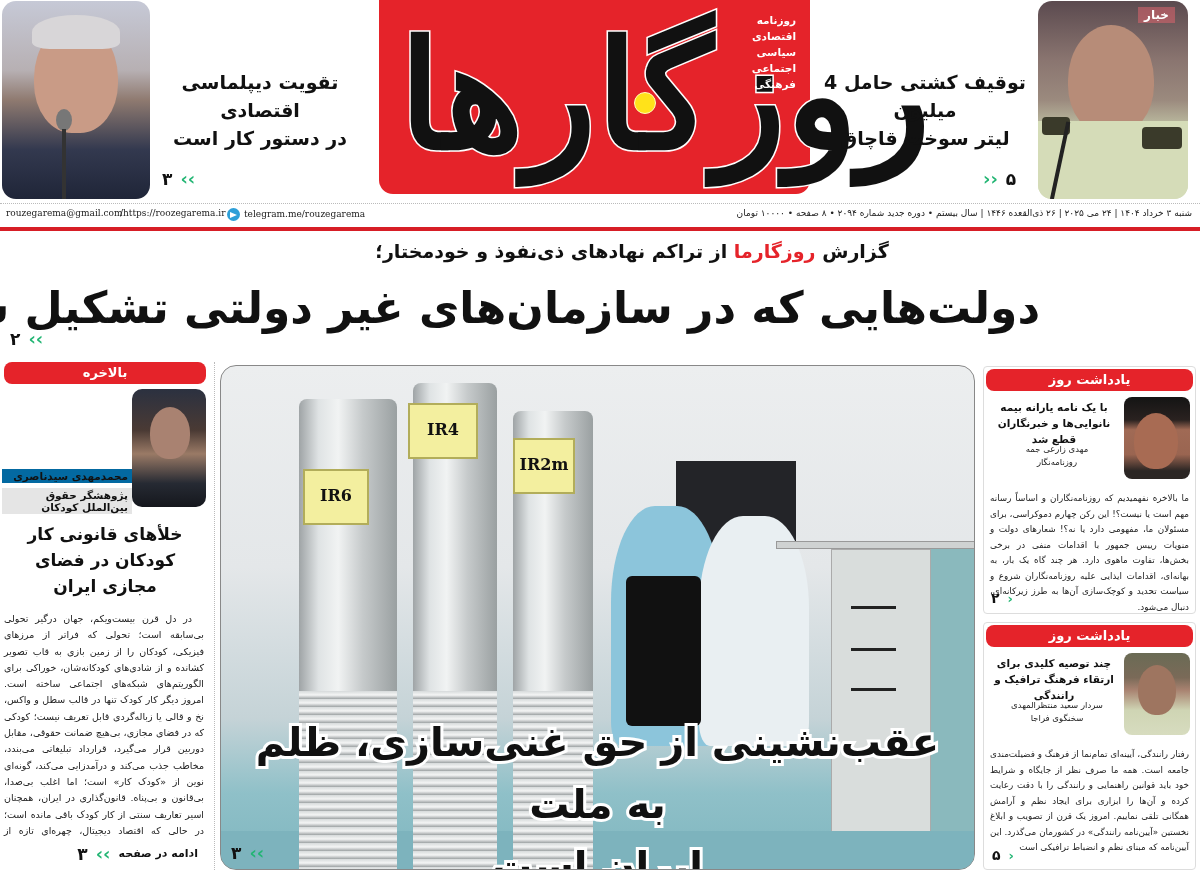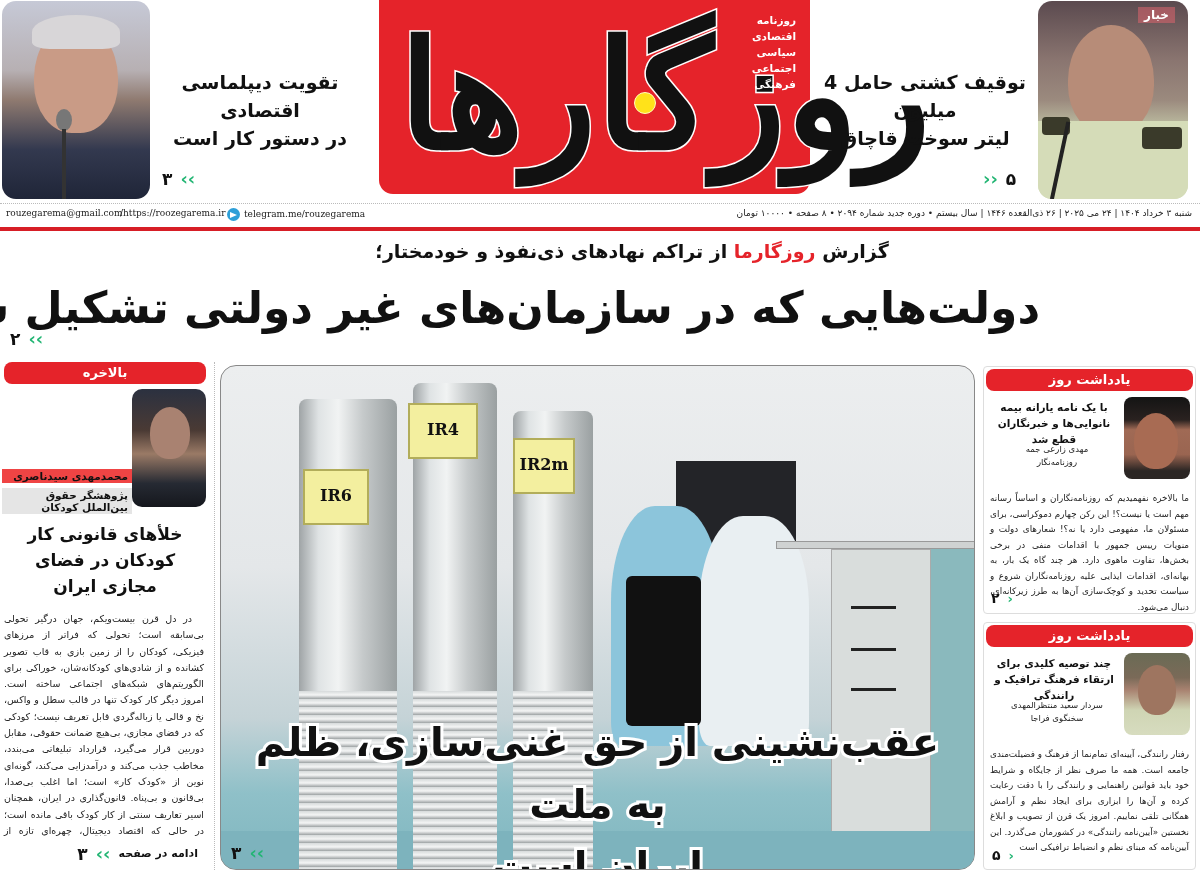--- a/index.html
+++ b/index.html
@@ -30,21 +30,21 @@
   
   .kicker { top: 240px; left: 0; width: 1200px; text-align: center; font-size: 19px; font-weight: bold; color: #111; margin-left: 32px; }
   .kicker .brand { color: #e5232a; }
   .main-headline { top: 282px; left: 150px; width: 890px; text-align: center; font-size: 44px; font-weight: 900; color: #111; letter-spacing: -1px; white-space: nowrap; }
   .headline-ref { left: 10px; top: 328px; }
 
   
   .col-left { left: 0; top: 362px; width: 210px; }
   .red-tab { height: 22px; background: #e5232a; border-radius: 8px; color: #fff; font-weight: bold; font-size: 13px; text-align: center; line-height: 22px; }
   .author-photo { width: 74px; height: 118px; border-radius: 10px; overflow: hidden; background: linear-gradient(180deg, #2b3140 0%, #4a3a34 35%, #9a7a66 55%, #262a33 80%, #15171d 100%); }
-  .author-name-bar { background: #ef4444; font-size: 10.5px; font-weight: bold; color: #111; padding: 1px 4px; text-align: right; }
+  .author-name-bar { background: #0369a1; font-size: 10.5px; font-weight: bold; color: #111; padding: 1px 4px; text-align: right; }
   .editorial-title { font-size: 17px; font-weight: bold; line-height: 26px; color: #111; text-align: center; }
   .body-text { font-size: 9.5px; line-height: 16.3px; color: #222; text-align: justify; text-align-last: right; }
 
   
   .main-photo { left: 220px; top: 365px; width: 755px; height: 505px; border-radius: 16px; overflow: hidden; border: 1px solid #888; background: linear-gradient(180deg, #eceeef 0%, #e4e7e9 40%, #c5d3d7 70%, #8fc0c8 85%, #7fb6bf 100%); }
   .cyl { position: absolute; background: linear-gradient(90deg, #9fa4a6 0%, #dfe3e4 20%, #f1f3f3 40%, #c6cacb 65%, #9aa0a1 100%); border-radius: 8px 8px 0 0; }
   .cyl-label { position: absolute; background: #f3ef9f; border: 2px solid #b2ad5a; font-family: "DejaVu Serif", serif; font-weight: bold; font-size: 16px; color: #111; text-align: center; line-height: 50px; direction: ltr; }
   .ribs { position: absolute; left: 0; right: 0; bottom: 0; height: 180px; background: repeating-linear-gradient(180deg, #d6dadb 0px, #f4f5f5 4px, #9da2a3 8px); }
   .photo-kicker { position: absolute; right: 8px; top: 8px; font-size: 18px; font-weight: 900; color: #111; -webkit-text-stroke: 3px #fff; paint-order: stroke fill; white-space: nowrap; }
   .photo-kicker .brand { color: #e5232a; }

